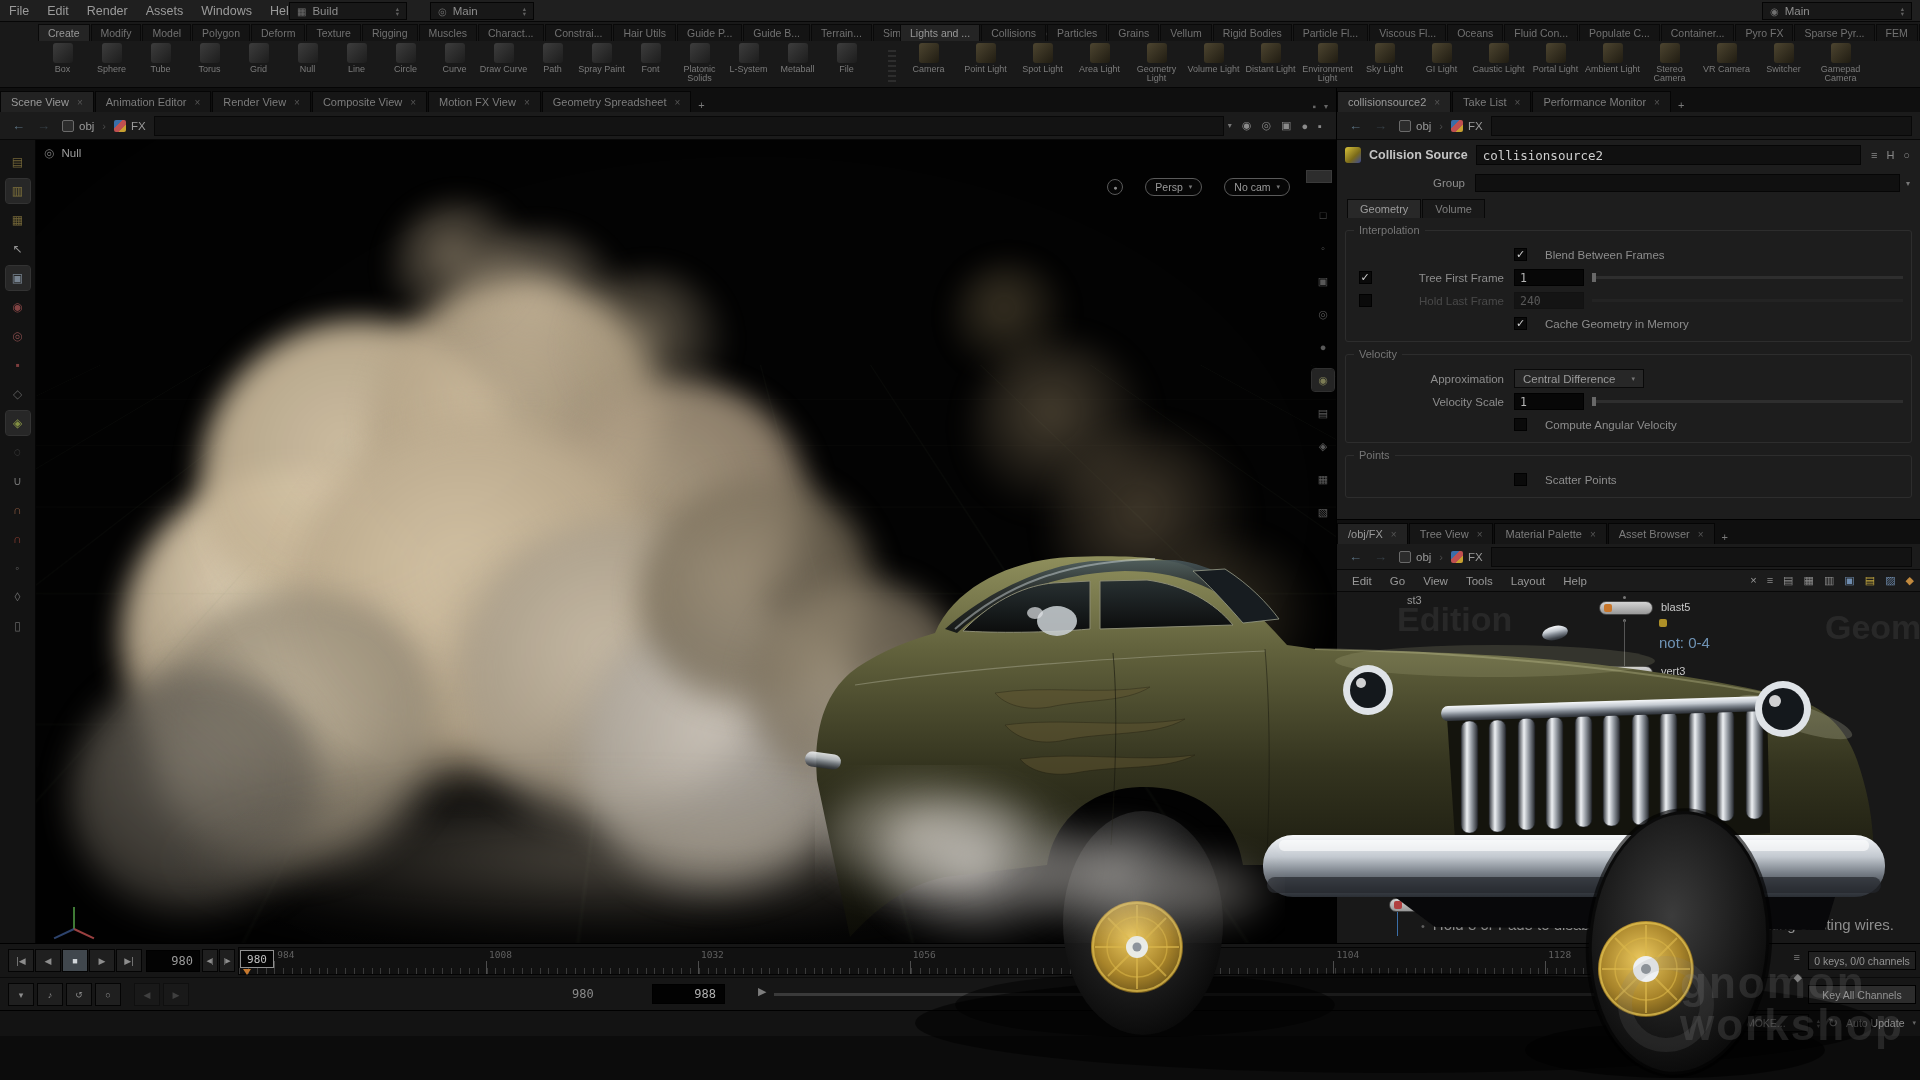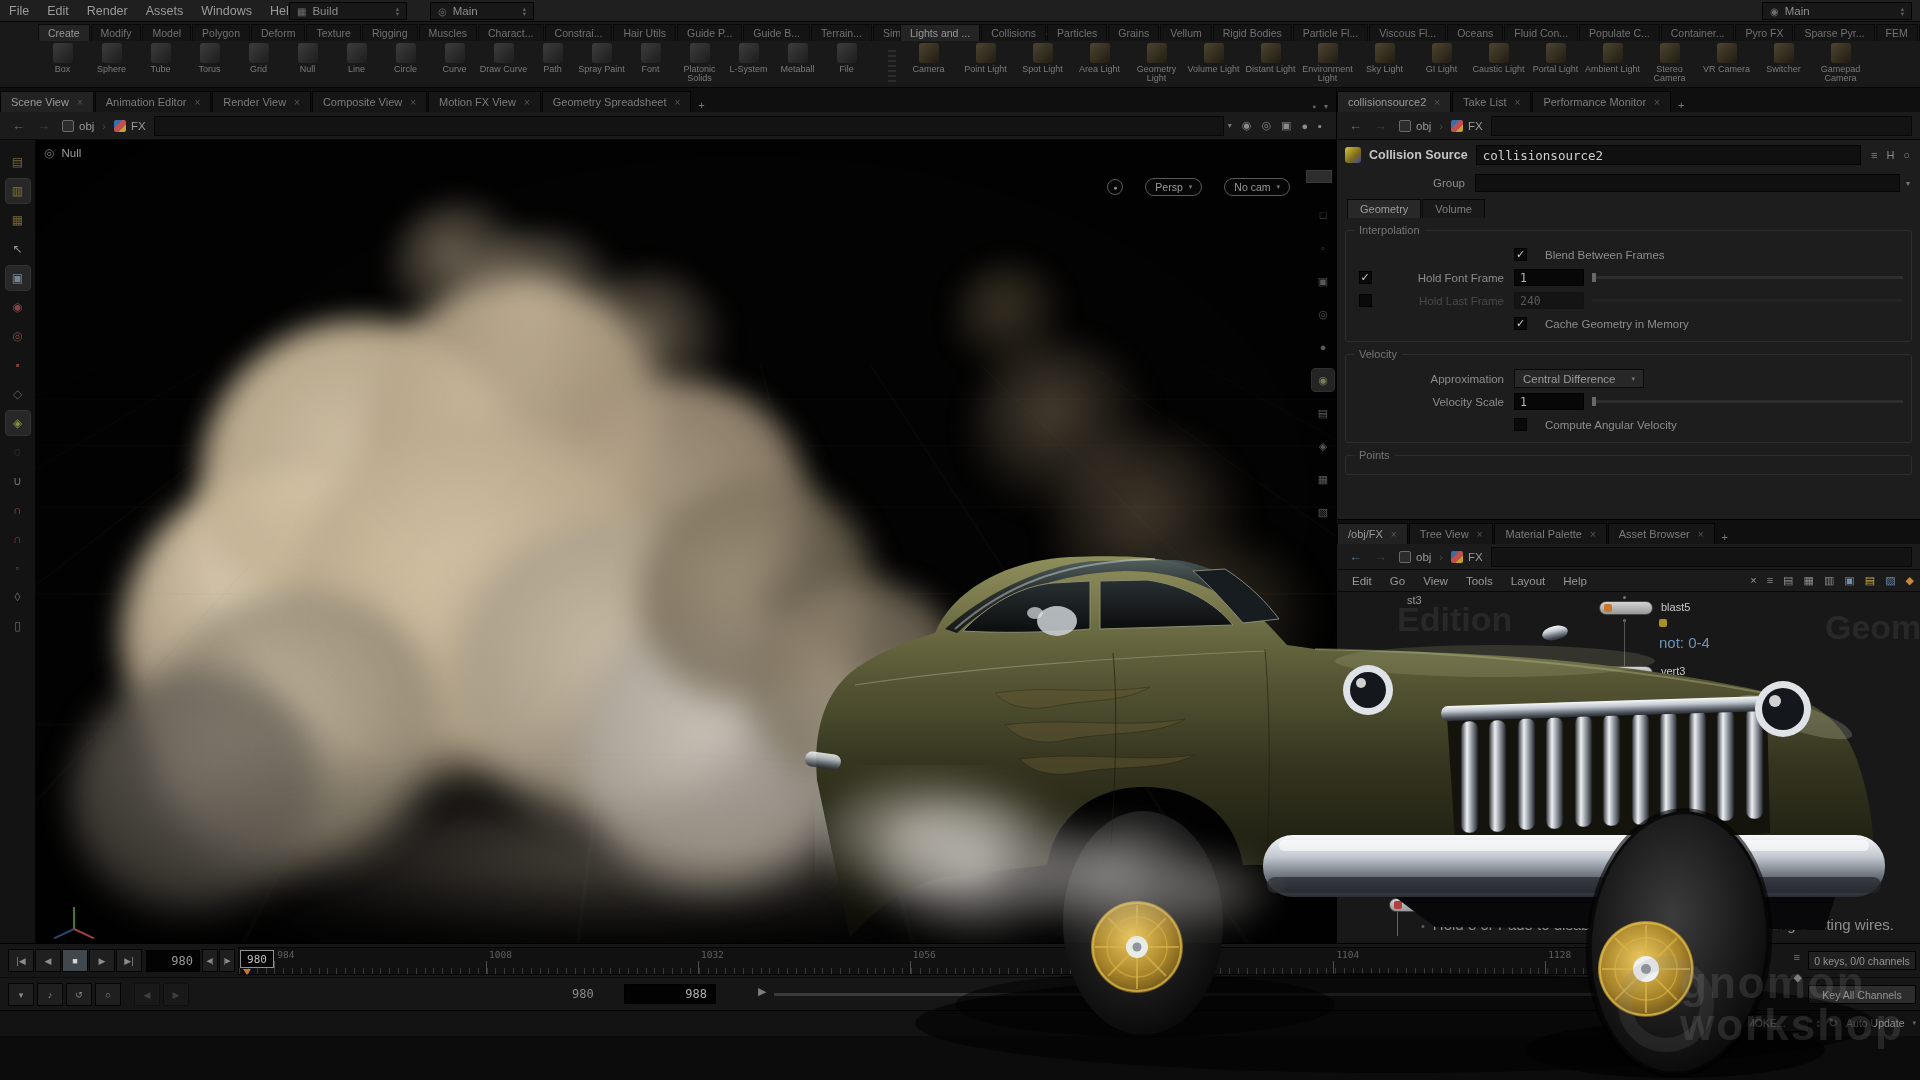--- a/index.html
+++ b/index.html
@@ -597,21 +597,21 @@
       <div class="psection">
         <span class="stitle">Interpolation</span>
         <div class="prow">
           <span class="cb valcol on">✓</span>
           <span class="cblabel">Blend Between Frames</span>
         </div>
         <div class="prow">
           <span class="encb">
               <span class="cb on">✓</span>
             </span>
-          <span class="plabel">Hold Font Frame</span>
+          <span class="plabel">Tree First Frame</span>
           <span class="pfield">1</span>
           <span class="ptrack">
               <i></i>
             </span>
         </div>
         <div class="prow">
           <span class="encb">
               <span class="cb"></span>
             </span>
           <span class="plabel off">Hold Last Frame</span>
@@ -643,20 +643,24 @@
             </span>
         </div>
         <div class="prow">
           <span class="cb valcol"></span>
           <span class="cblabel">Compute Angular Velocity</span>
         </div>
       </div>
 
       <div class="psection">
         <span class="stitle">Points</span>
+        <div class="prow">
+          <span class="cb valcol"></span>
+          <span class="cblabel">Scatter Points</span>
+        </div>
       </div>
     </div>
 
     <div class="network">
       <div class="pane-tabs">
         <div style="display:flex;align-items:flex-end">
             <span class="pane-tab active">
             <span>/obj/FX</span>
             <span class="x">×</span>
           </span>
@@ -783,21 +787,21 @@
           <div class="tbtn">▾</div>
           <div class="tbtn">♪</div>
           <div class="tbtn">↺</div>
           <div class="tbtn">○</div>
         </div>
       <div class="obtns" style="left:134px">
           <div class="tbtn dis">◀</div>
           <div class="tbtn dis">▶</div>
         </div>
       <span class="rangetext mono" style="left:572px">980</span>
-      <div class="rangefield" style="left:624px;width:92px">988</div>
+      <div class="rangefield" style="left:652px;width:73px">988</div>
       <span class="rhandle" style="left:758px">▶</span>
       <div class="rslider"></div>
       <span class="rhandle" style="left:1598px">◀</span>
       <div class="rangefield" style="left:1612px;width:80px">1145</div>
       <span class="rangetext mono" style="left:1704px">1145</span>
       <div class="sidebtn" style="top:7px;background:#2c2c2c">Key All Channels</div>
     </div>
     <div class="key-icons">
         <span>≡</span>
         <span>◆</span>

